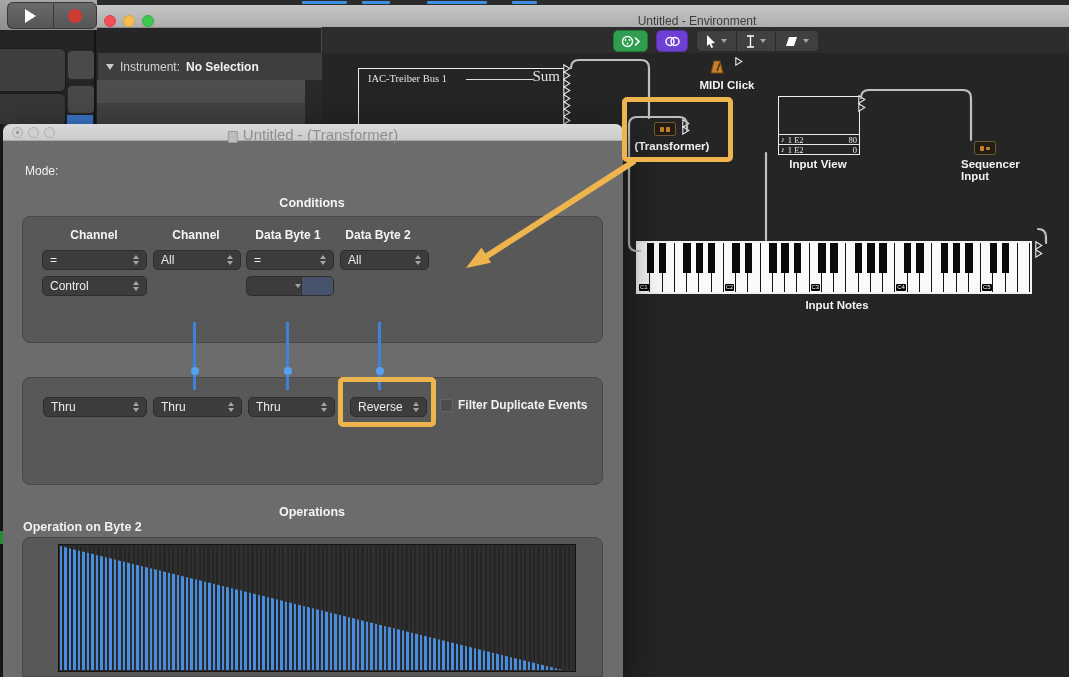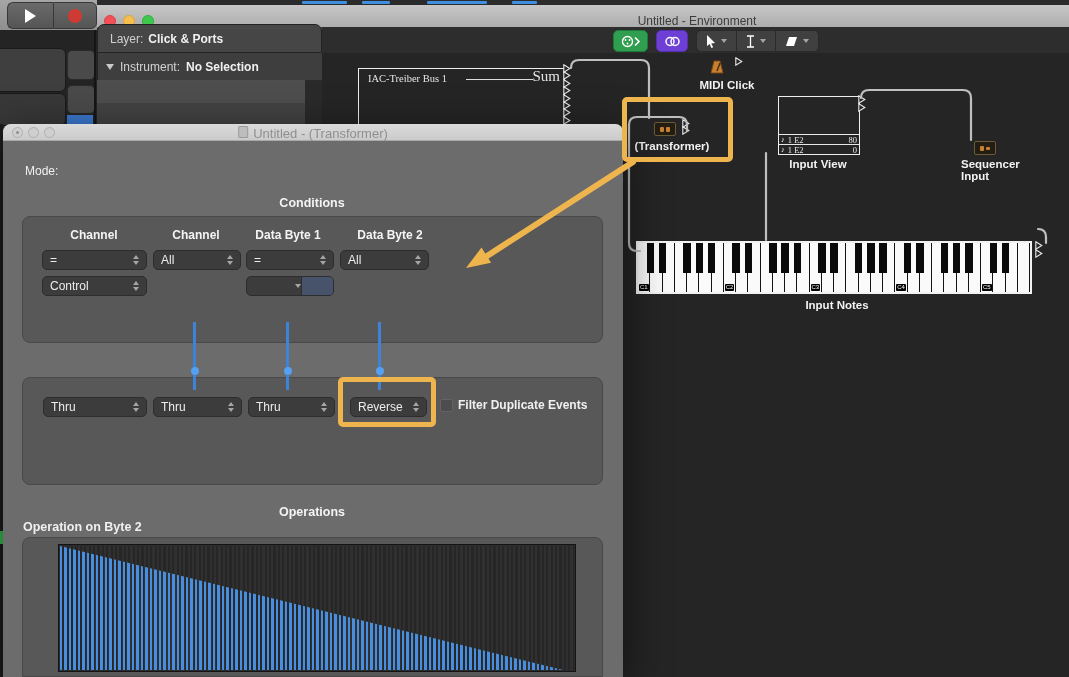--- a/index.html
+++ b/index.html
@@ -59,21 +59,21 @@
   .bkey{position:absolute;top:0;width:7.5px;height:30px;background:#0a0a0a;z-index:2;}
   .cchip{position:absolute;bottom:1px;left:1px;background:#000;color:#fff;font-size:6px;line-height:7px;padding:0 1px;border-radius:1px;z-index:3;}
   
   .hl-box{border:5px solid #eeb54e;border-radius:5px;background:transparent;z-index:40;}
   
   #twin{left:3px;top:124px;width:620px;height:553px;background:#6c6c6c;z-index:30;
         box-shadow:0 12px 45px rgba(0,0,0,.6);border-radius:8px 8px 0 0;}
   #twin-titlebar{left:0;top:0;width:620px;height:17px;background:linear-gradient(#dadada,#cbcbcb);
                  border-radius:8px 8px 0 0;border-bottom:1px solid #a9a9a9;box-sizing:border-box;}
   .gdot{top:3px;width:11px;height:11px;border-radius:50%;background:#cfcfcf;border:1px solid #b0b0b0;box-sizing:border-box;}
-  #twin-title{top:2px;left:50%;transform:translateX(-50%);font-size:13px;color:#8f8f8f;display:flex;align-items:flex-start;gap:5px;}
+  #twin-title{top:2px;left:50%;transform:translateX(-50%);font-size:15px;color:#8f8f8f;display:flex;align-items:flex-end;gap:5px;}
   .docicon{width:8px;height:10px;background:#bdbdbd;border:1px solid #9a9a9a;border-radius:1px;}
   .tpanel{background:#585858;border:1px solid #484848;border-radius:8px;box-sizing:border-box;}
   .dd{position:absolute;height:20px;background:#3c3c3c;border:1px solid #2d2d2d;border-radius:5px;
       display:flex;align-items:center;box-sizing:border-box;padding:0 7px;color:#ececec;font-size:12px;}
   .dd .cud{margin-left:auto;display:flex;flex-direction:column;gap:2px;}
   .hdr{position:absolute;transform:translateX(-50%);font-size:12px;font-weight:bold;color:#f4f4f4;white-space:nowrap;}
   .sec-title{position:absolute;transform:translateX(-50%);font-size:12.5px;font-weight:bold;color:#f4f4f4;}
   .vline{position:absolute;width:3px;background:#3d83d8;z-index:5;}
   .vdot{position:absolute;width:8px;height:8px;border-radius:50%;background:#55a0f0;z-index:6;}
   #stepper{position:absolute;left:243px;top:152px;width:88px;height:20px;background:#3c3c3c;border:1px solid #2d2d2d;
@@ -163,24 +163,20 @@
           <path d="M4 1 L12 1 L9 10 L1 10 Z" fill="#fff"></path>
         </svg>
           <span class="chev-down"></span>
       </div>
     </div>
   </div>
 
   <div id="env-canvas" class="abs"></div>
   <div id="panel-divider" class="abs"></div>
 
-  <div id="layer-panel" class="abs">
-    <span class="lbl" style="font-size:12px;color:#cfcfcf;">Layer:</span>
-    <span class="lbl" style="font-size:12px;font-weight:bold;margin-left:5px;">Click &amp; Ports</span>
-  </div>
   <div id="instrument-row" class="abs">
     <span class="disc-tri"></span>
     <span class="lbl" style="font-size:12px;color:#d3d3d3;">Instrument:</span>
     <span class="lbl" style="font-size:12px;font-weight:bold;">No Selection</span>
   </div>
   <div class="abs row-a"></div>
   <div class="abs row-b"></div>
   <div class="abs row-scroll"></div>
 
   <div class="abs wbox" style="left:358px;top:68px;width:205px;height:58px;border-bottom:none;">
@@ -371,21 +367,21 @@
       </div>
     </div>
 
     <span class="abs lbl" style="left:22px;top:40px;font-size:12px;">Mode:</span>
 
     <span class="sec-title" style="left:309px;top:72px;">Conditions</span>
     <div class="abs tpanel" style="left:19px;top:92px;width:581px;height:127px;"></div>
     <span class="hdr" style="left:91px;top:104px;">Channel</span>
     <span class="hdr" style="left:193px;top:104px;">Channel</span>
     <span class="hdr" style="left:285px;top:104px;">Data Byte 1</span>
-    <span class="hdr" style="left:375px;top:104px;margin-left:12px;">Data Byte 2</span>
+    <span class="hdr" style="left:375px;top:104px;">Data Byte 2</span>
 
     <div class="dd" style="left:39px;top:126px;width:105px;">
       <span>=</span>
       <span class="cud">
           <span class="chev-up"></span>
           <span class="chev-down"></span>
         </span>
     </div>
     <div class="dd" style="left:150px;top:126px;width:88px;">
       <span>All</span>

